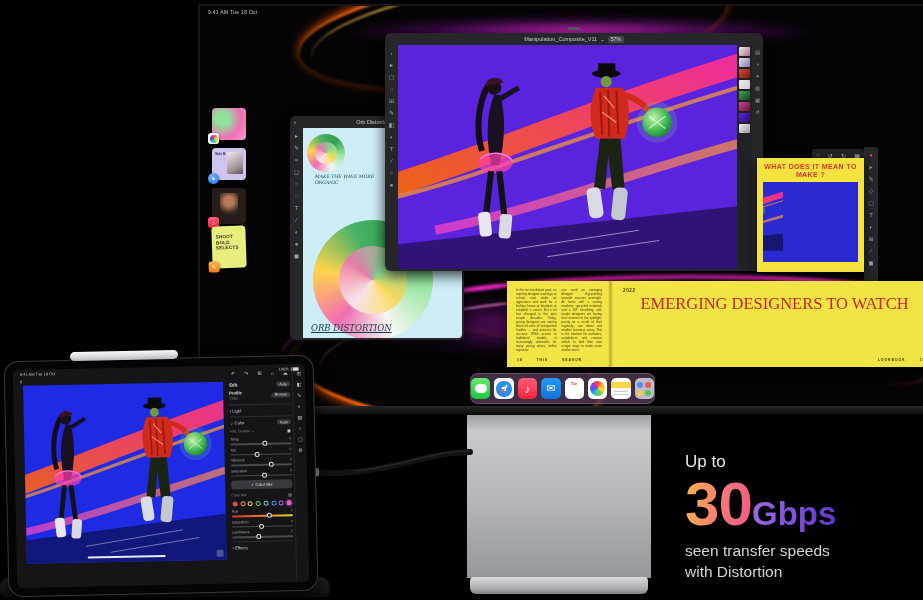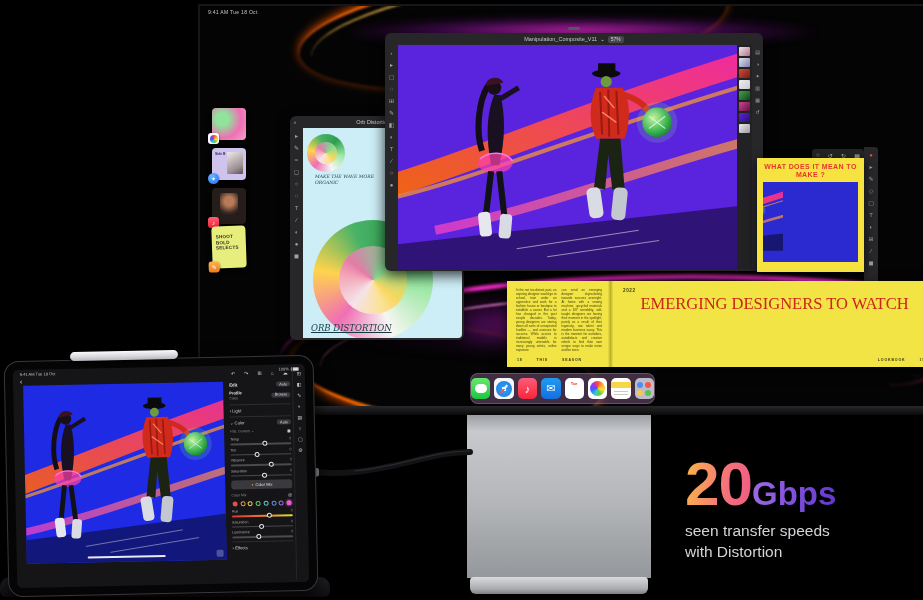--- a/index.html
+++ b/index.html
@@ -650,22 +650,23 @@
           <span>▤</span>
           <span>○</span>
           <span>▢</span>
           <span>⚙</span>
         </div>
     </div>
   </div>
   <div class="pencil"></div>
 
   <div class="headline">
+    <div class="hl-eyebrow">Up to</div>
     <div class="hl-row">
-      <span class="hl-40">20</span>
+      <span class="hl-40">30</span>
       <span class="hl-gbps">Gbps</span>
     </div>
     <div class="hl-sub">
       <span>seen transfer speeds</span><br>
       <span>with Distortion</span>
     </div>
   </div>
 
 </div>
 

